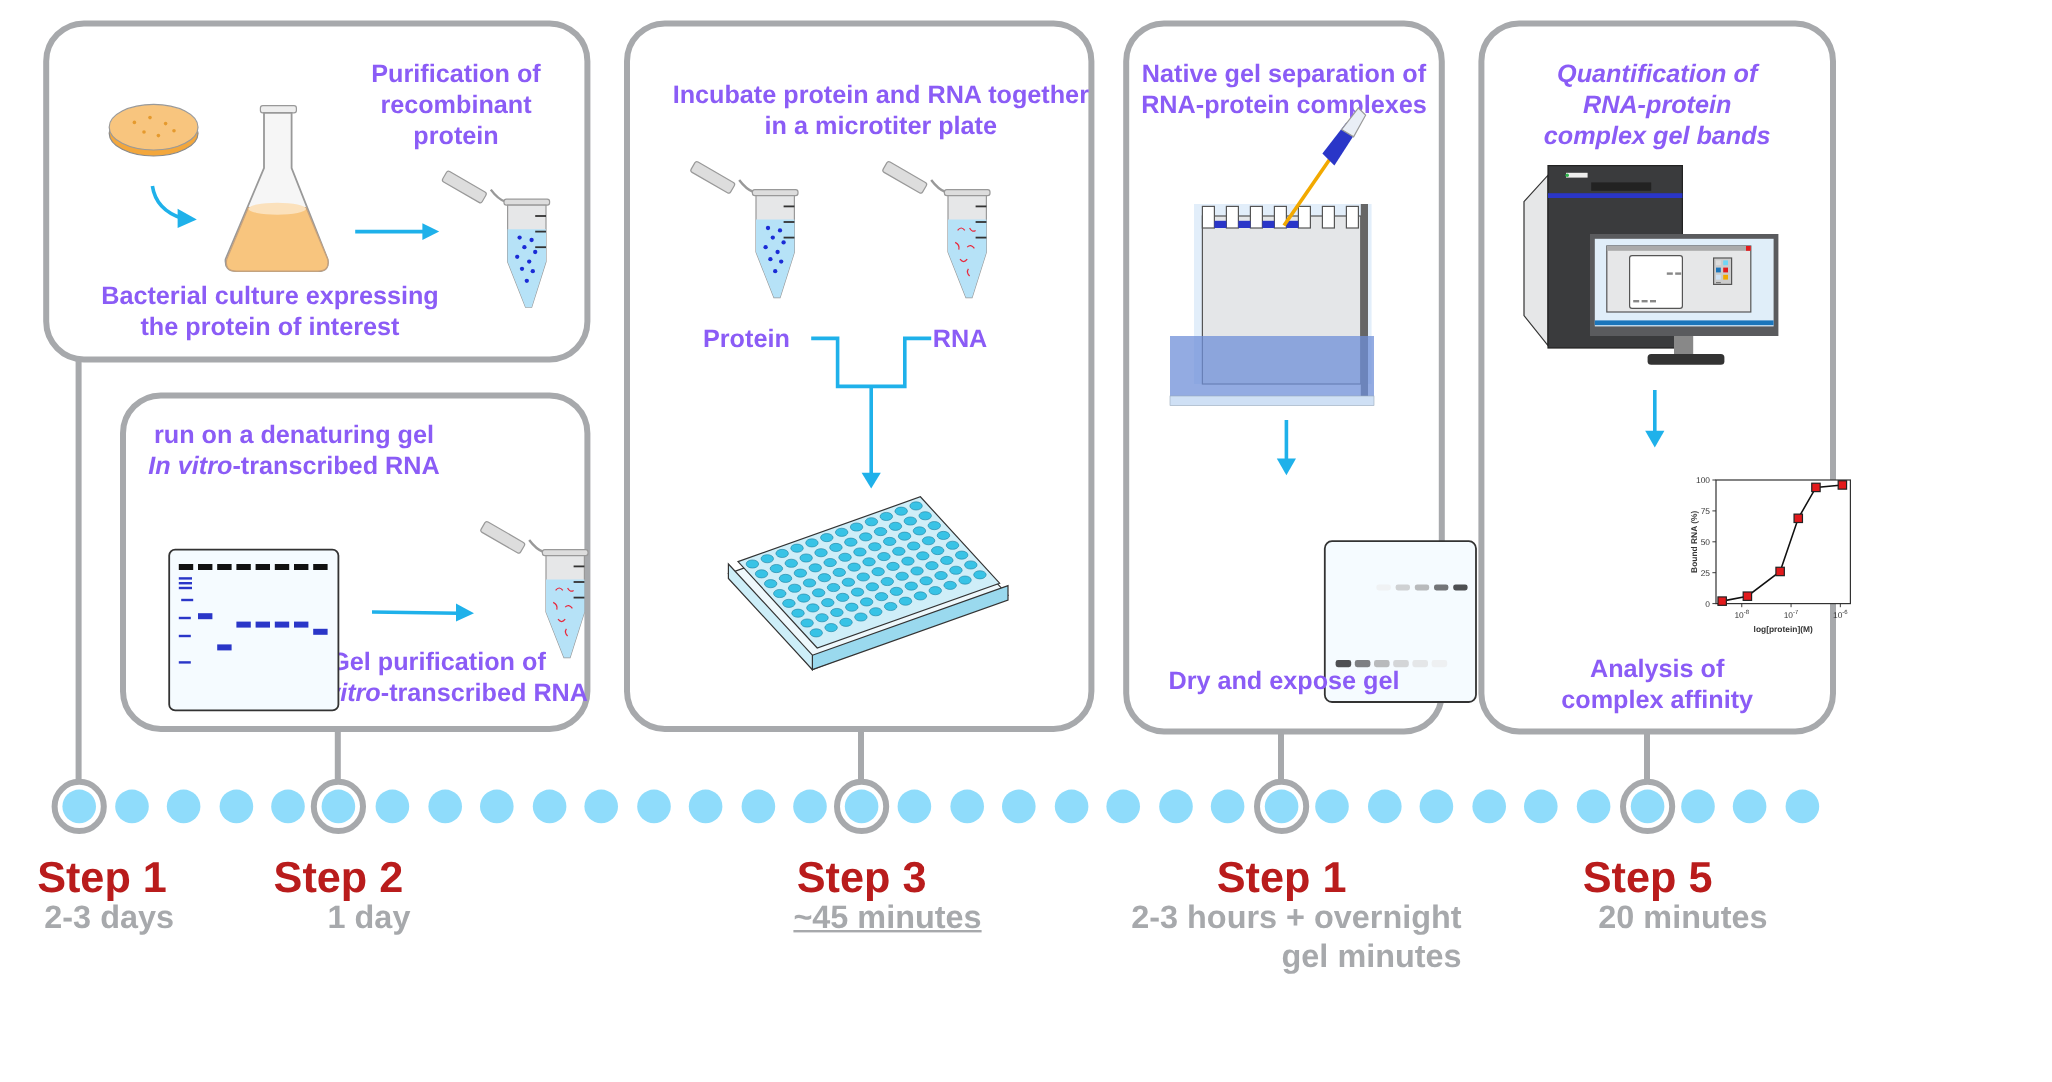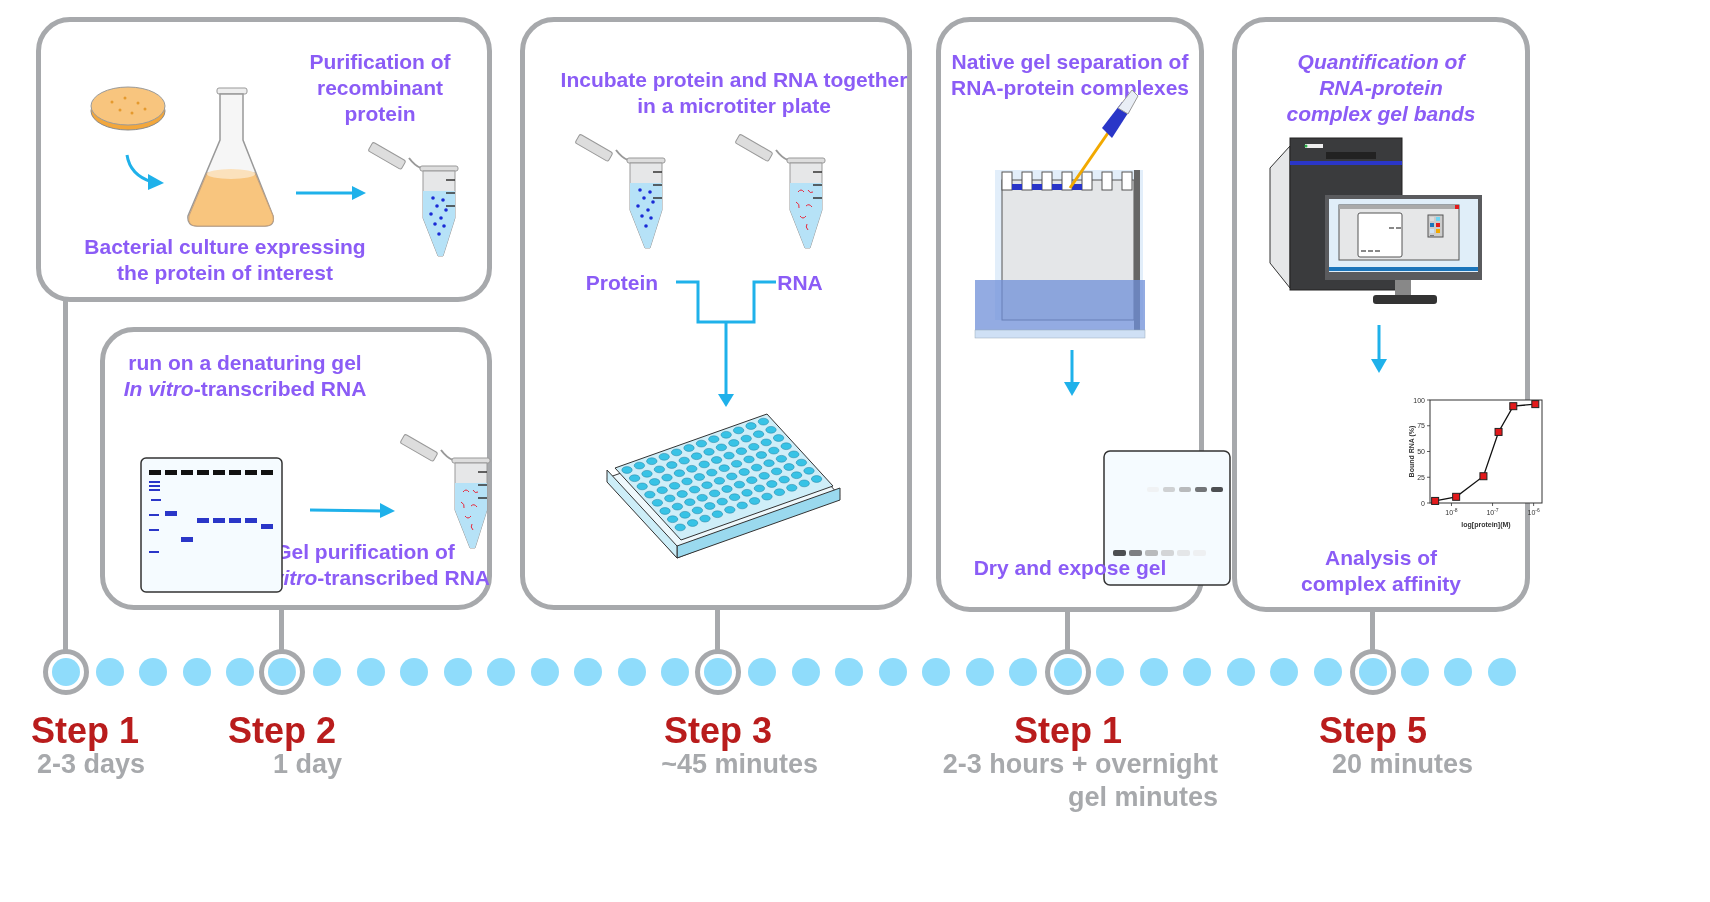--- a/index.html
+++ b/index.html
@@ -486,21 +486,21 @@
 <div>
   <div class="step-label" style="left:25px;top:710px;width:120px;">Step 1</div>
   <div class="step-dur" style="left:25px;top:748px;width:120px;">2-3 days</div>
 </div>
 <div>
   <div class="step-label" style="left:222px;top:710px;width:120px;">Step 2</div>
   <div class="step-dur" style="left:222px;top:748px;width:120px;">1 day</div>
 </div>
 <div>
   <div class="step-label" style="left:618px;top:710px;width:200px;">Step 3</div>
-  <div class="step-dur" style="left:618px;top:748px;width:200px;">~45 minutes</div>
+  <div class="step-dur" style="left:618px;top:748px;width:200px;text-decoration:underline;">~45 minutes</div>
 </div>
 <div>
   <div class="step-label" style="left:918px;top:710px;width:300px;">Step 1</div>
   <div class="step-dur" style="left:918px;top:748px;width:300px;">2-3 hours + overnight</div>
   <div class="step-dur" style="left:918px;top:781px;width:300px;">gel minutes</div>
 </div>
 <div>
   <div class="step-label" style="left:1273px;top:710px;width:200px;">Step 5</div>
   <div class="step-dur" style="left:1273px;top:748px;width:200px;">20 minutes</div>
 </div>

